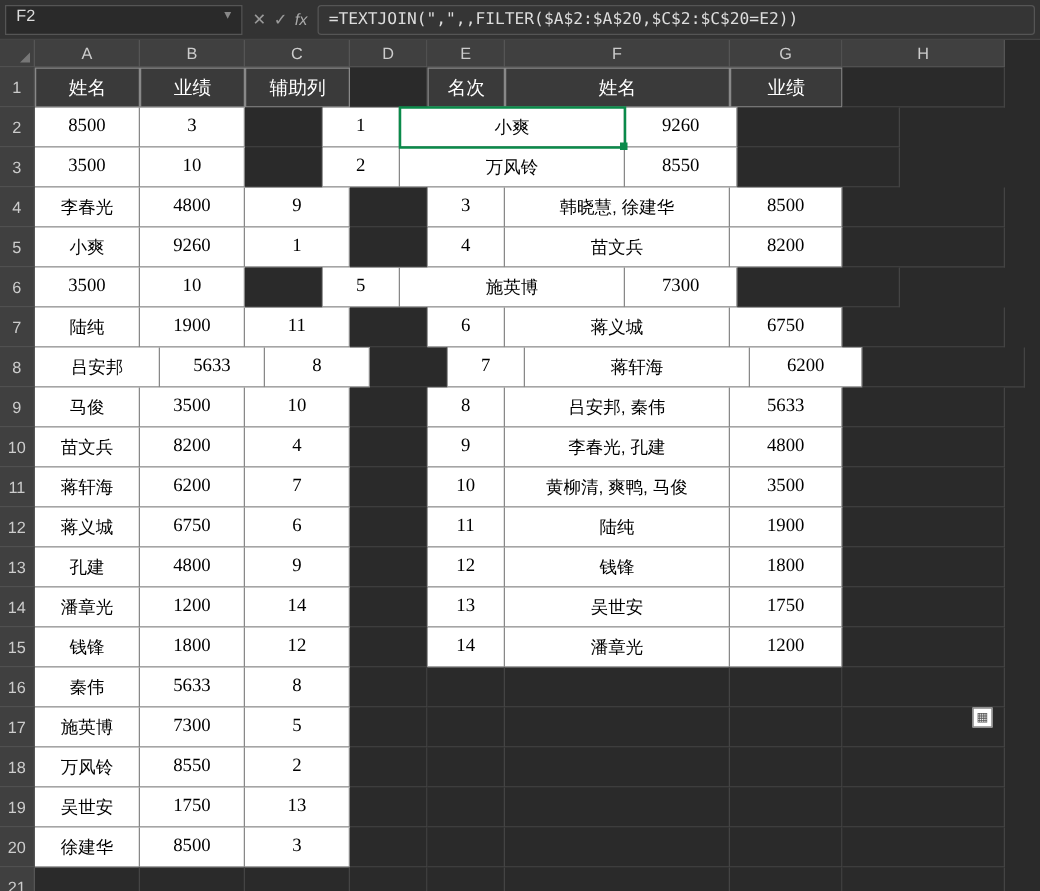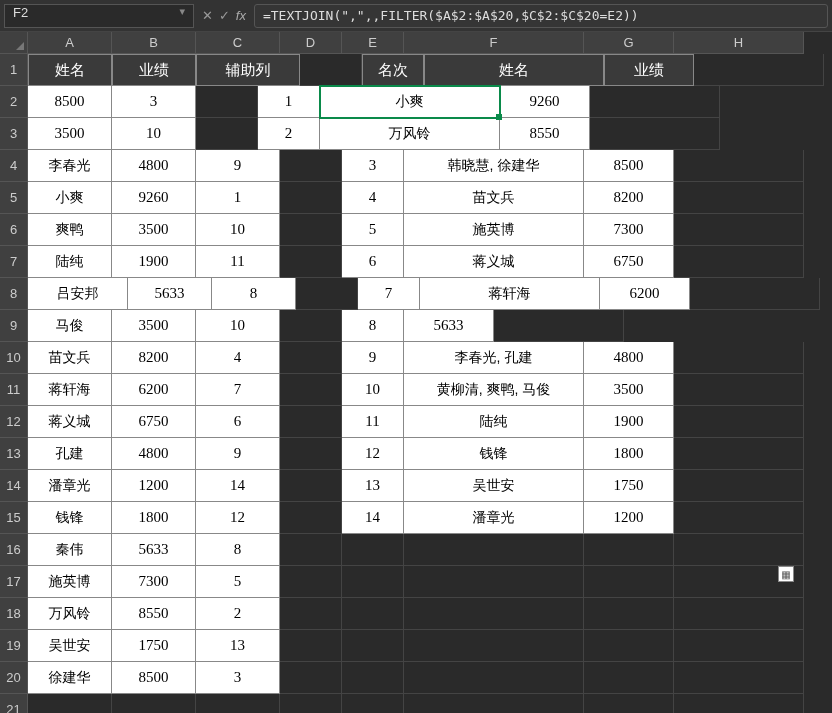--- a/index.html
+++ b/index.html
@@ -222,21 +222,21 @@
       <div class="row-h">21</div>
     </div>
   <div class="cells" id="cells">
       <div class="row">
         <div class="cell header-cell" style="width: 84px;">
           <span>姓名</span>
         </div>
         <div class="cell header-cell" style="width: 84px;">
           <span>业绩</span>
         </div>
-        <div class="cell header-cell" style="width: 104px;">
+        <div class="cell header-cell" style="width: 84px;">
           <span>辅助列</span>
         </div>
         <div class="cell " style="width: 62px;"></div>
         <div class="cell header-cell" style="width: 62px;">
           <span>名次</span>
         </div>
         <div class="cell header-cell" style="width: 180px;">
           <span>姓名</span>
         </div>
         <div class="cell header-cell" style="width: 90px;">
@@ -321,23 +321,20 @@
         <div class="cell data-cell" style="width: 180px;">
           <span>苗文兵</span>
         </div>
         <div class="cell data-cell" style="width: 90px;">
           <span class="num">8200</span>
         </div>
         <div class="cell " style="width: 130px;"></div>
       </div>
       <div class="row">
         <div class="cell data-cell" style="width: 84px;">
-          <span>爽鸭</span>
-        </div>
-        <div class="cell data-cell" style="width: 84px;">
           <span class="num">3500</span>
         </div>
         <div class="cell data-cell" style="width: 84px;">
           <span class="num">10</span>
         </div>
         <div class="cell " style="width: 62px;"></div>
         <div class="cell data-cell" style="width: 62px;">
           <span class="num">5</span>
         </div>
         <div class="cell data-cell" style="width: 180px;">
@@ -398,20 +395,23 @@
         </div>
         <div class="cell data-cell" style="width: 84px;">
           <span class="num">3500</span>
         </div>
         <div class="cell data-cell" style="width: 84px;">
           <span class="num">10</span>
         </div>
         <div class="cell " style="width: 62px;"></div>
         <div class="cell data-cell" style="width: 62px;">
           <span class="num">8</span>
+        </div>
+        <div class="cell data-cell" style="width: 180px;">
+          <span>吕安邦, 秦伟</span>
         </div>
         <div class="cell data-cell" style="width: 90px;">
           <span class="num">5633</span>
         </div>
         <div class="cell " style="width: 130px;"></div>
       </div>
       <div class="row">
         <div class="cell data-cell" style="width: 84px;">
           <span>苗文兵</span>
         </div>

